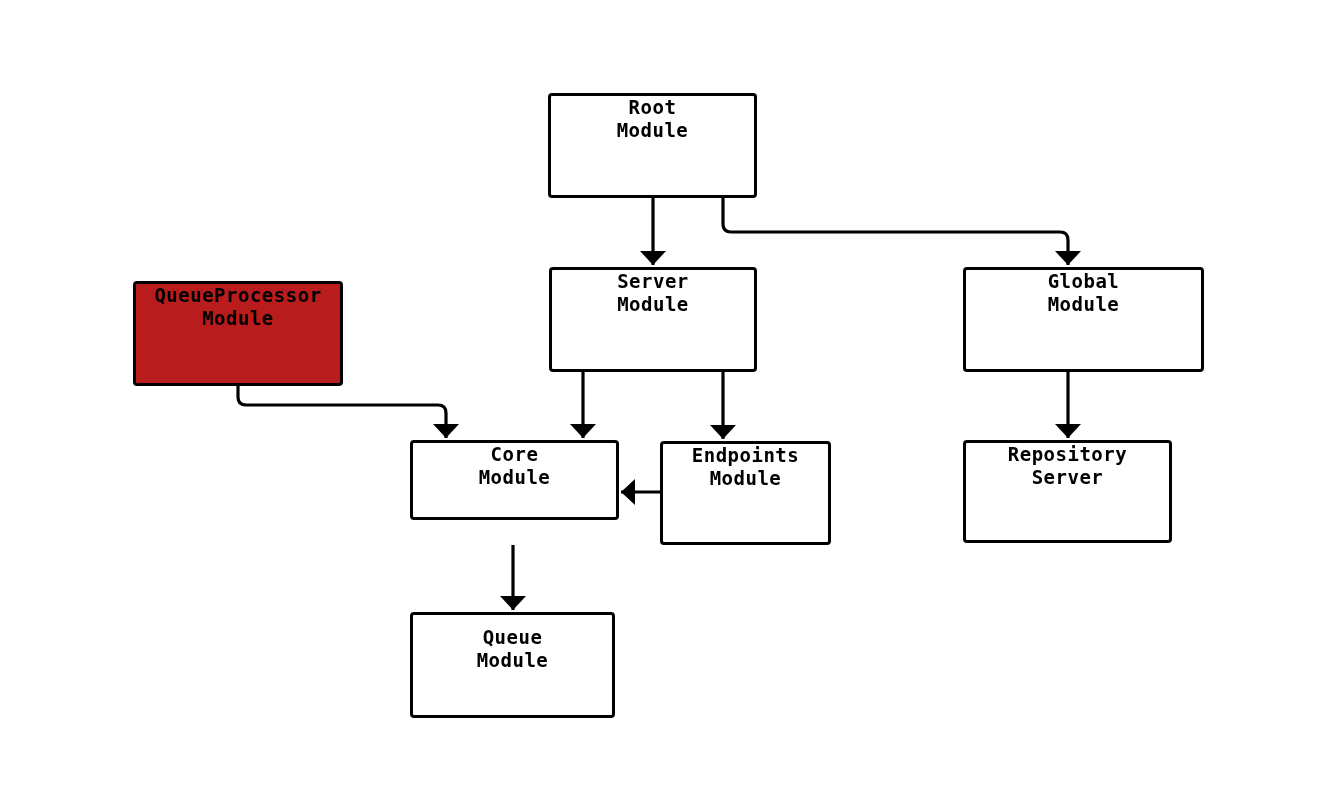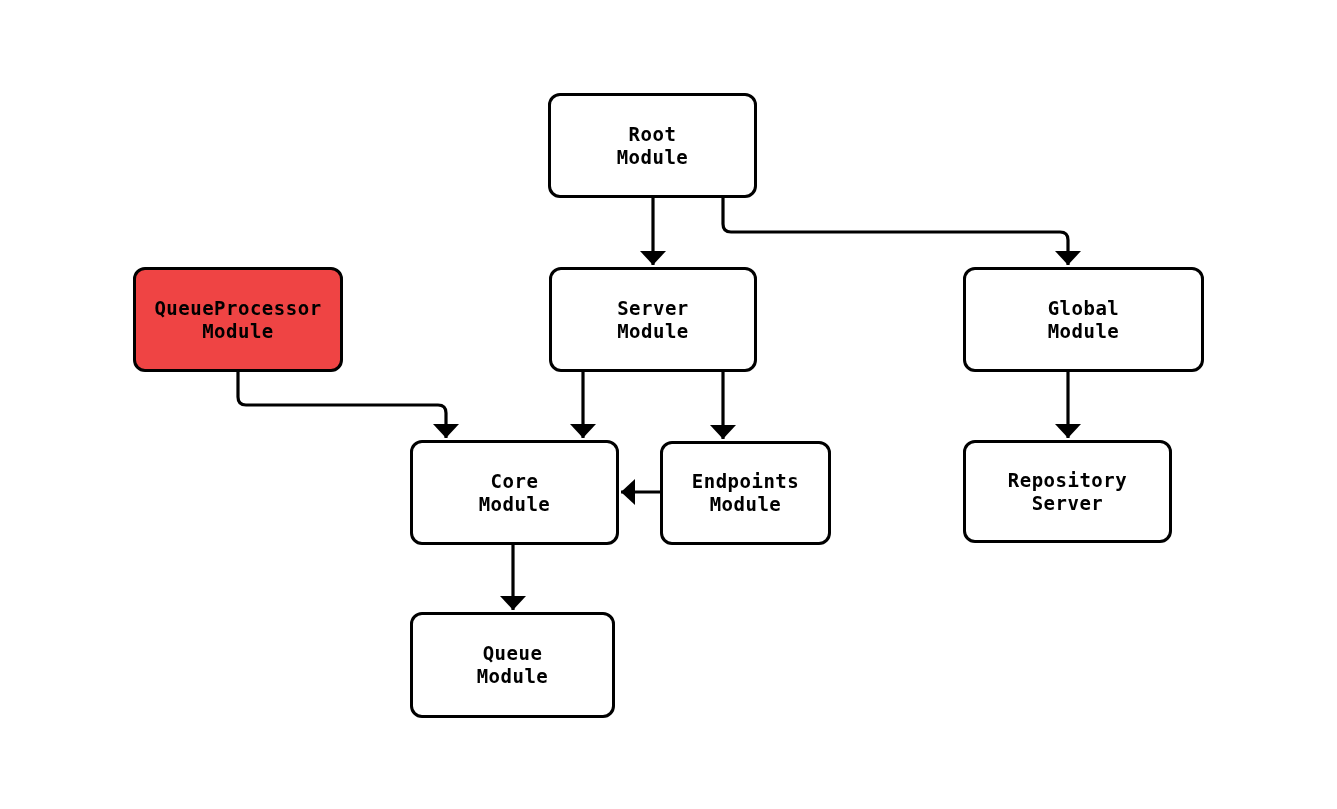--- a/index.html
+++ b/index.html
@@ -24,24 +24,24 @@
   }
   .edge-layer path.edge {
     fill: none;
     stroke-width: 3.2px;
     stroke-linecap: butt;
   }
   .node {
     position: absolute;
     box-sizing: border-box;
     border: 3.2px solid #000000;
-    border-radius: 12px;
+    border-radius: 4px;
     background: #ffffff;
     display: flex;
-    align-items: center;
+    align-items: flex-start;
     justify-content: center;
     text-align: center;
   }
   .node .node-label {
     font-weight: bold;
     font-size: 19px;
     line-height: 23px;
     white-space: pre-line;
     letter-spacing: 0.5px;
   }
@@ -65,41 +65,41 @@
         <path class="edge" d="M687,492 L621,492" stroke="#000000" marker-end="url(#arrowhead)"></path>
         <path class="edge" d="M1068,372 L1068,438" stroke="#000000" marker-end="url(#arrowhead)"></path>
         <path class="edge" d="M513,545 L513,610" stroke="#000000" marker-end="url(#arrowhead)"></path>
       </g>
   </svg>
 
 <div class="node" style="left: 548px; top: 93px; width: 209px; height: 105px; border-color: rgb(0, 0, 0); background: rgb(255, 255, 255);">
       <span class="node-label" style="color: rgb(0, 0, 0);">Root
 Module</span>
     </div>
-    <div class="node" style="left: 133px; top: 267px; width: 210px; height: 105px; border-color: rgb(0, 0, 0); background: #ef4444;">
+    <div class="node" style="left: 133px; top: 281px; width: 210px; height: 105px; border-color: rgb(0, 0, 0); background: #b91c1c;">
       <span class="node-label" style="color: rgb(0, 0, 0);">QueueProcessor
 Module</span>
     </div>
     <div class="node" style="left: 549px; top: 267px; width: 208px; height: 105px; border-color: rgb(0, 0, 0); background: rgb(255, 255, 255);">
       <span class="node-label" style="color: rgb(0, 0, 0);">Server
 Module</span>
     </div>
     <div class="node" style="left: 963px; top: 267px; width: 241px; height: 105px; border-color: rgb(0, 0, 0); background: rgb(255, 255, 255);">
       <span class="node-label" style="color: rgb(0, 0, 0);">Global
 Module</span>
     </div>
-    <div class="node" style="left: 410px; top: 440px; width: 209px; height: 105px; border-color: rgb(0, 0, 0); background: rgb(255, 255, 255);">
+    <div class="node" style="left: 410px; top: 440px; width: 209px; height: 80px; border-color: rgb(0, 0, 0); background: rgb(255, 255, 255);">
       <span class="node-label" style="color: rgb(0, 0, 0);">Core
 Module</span>
     </div>
     <div class="node" style="left: 660px; top: 441px; width: 171px; height: 104px; border-color: rgb(0, 0, 0); background: rgb(255, 255, 255);">
       <span class="node-label" style="color: rgb(0, 0, 0);">Endpoints
 Module</span>
     </div>
     <div class="node" style="left: 963px; top: 440px; width: 209px; height: 103px; border-color: rgb(0, 0, 0); background: rgb(255, 255, 255);">
       <span class="node-label" style="color: rgb(0, 0, 0);">Repository
 Server</span>
     </div>
     <div class="node" style="left: 410px; top: 612px; width: 205px; height: 106px; border-color: rgb(0, 0, 0); background: rgb(255, 255, 255);">
-      <span class="node-label" style="color: rgb(0, 0, 0);">Queue
+      <span class="node-label" style="color: rgb(0, 0, 0); margin-top: 11px;">Queue
 Module</span>
     </div>
   </div>
 
 </body></html>

